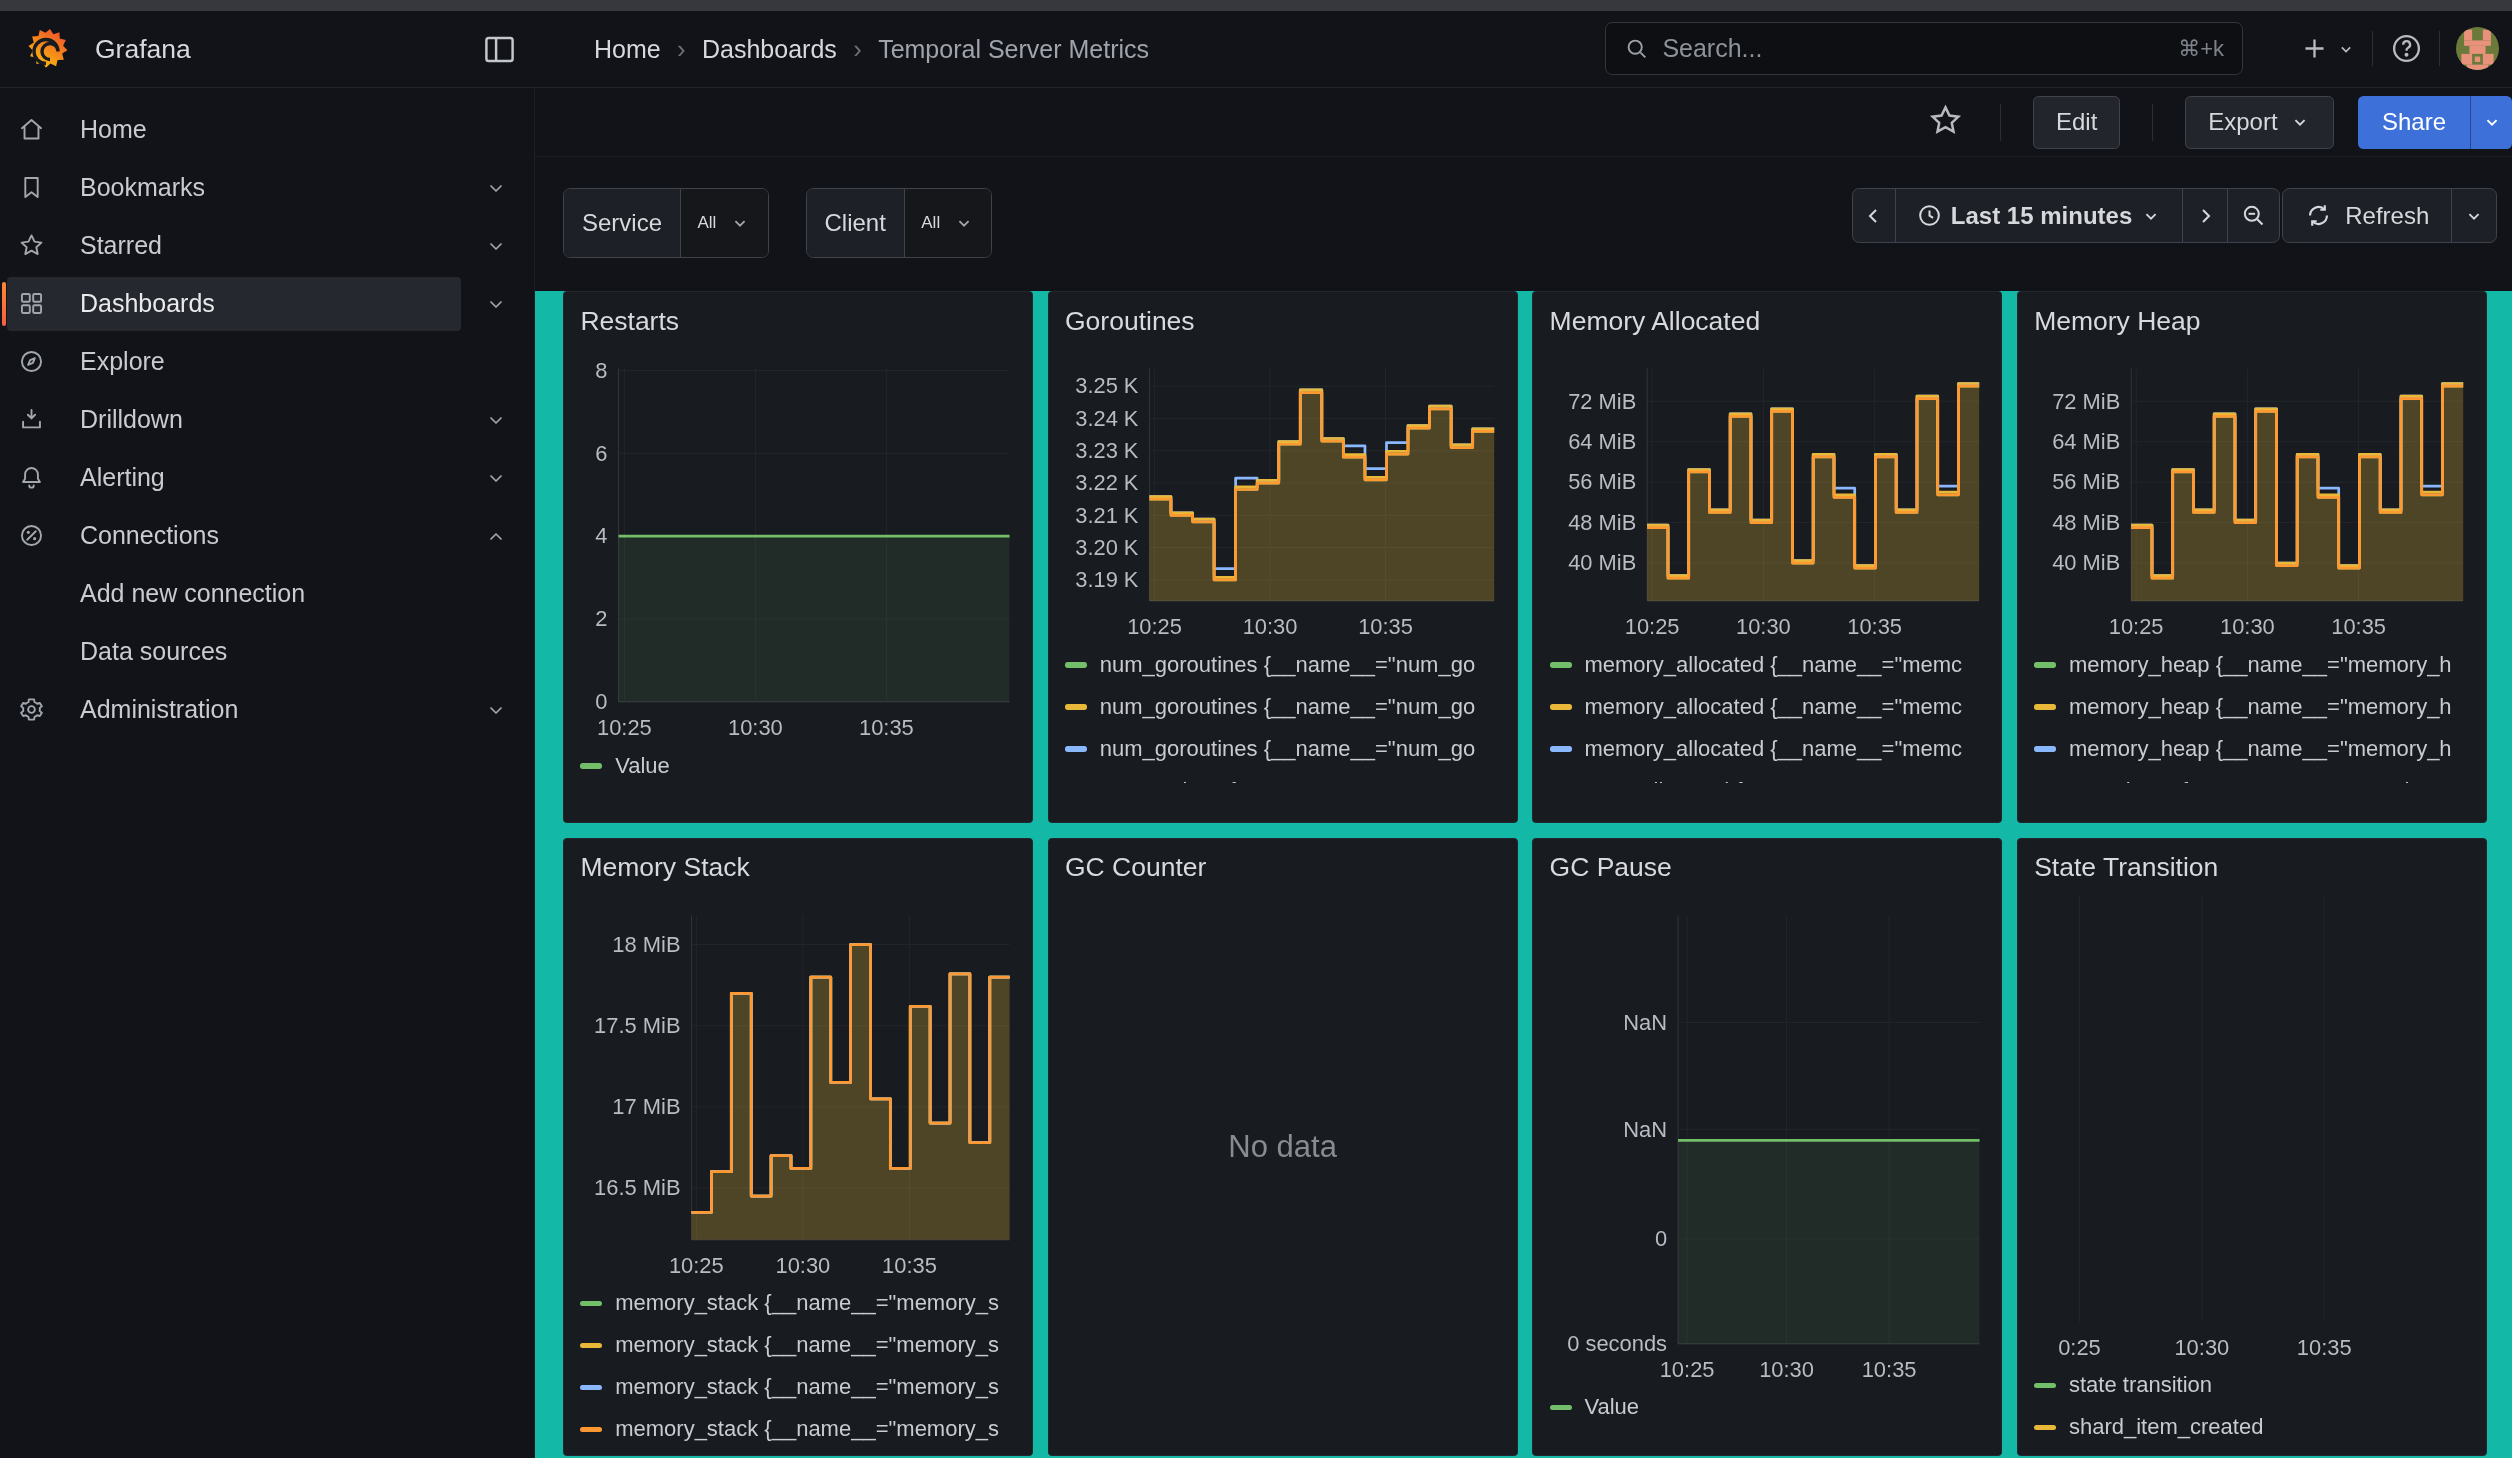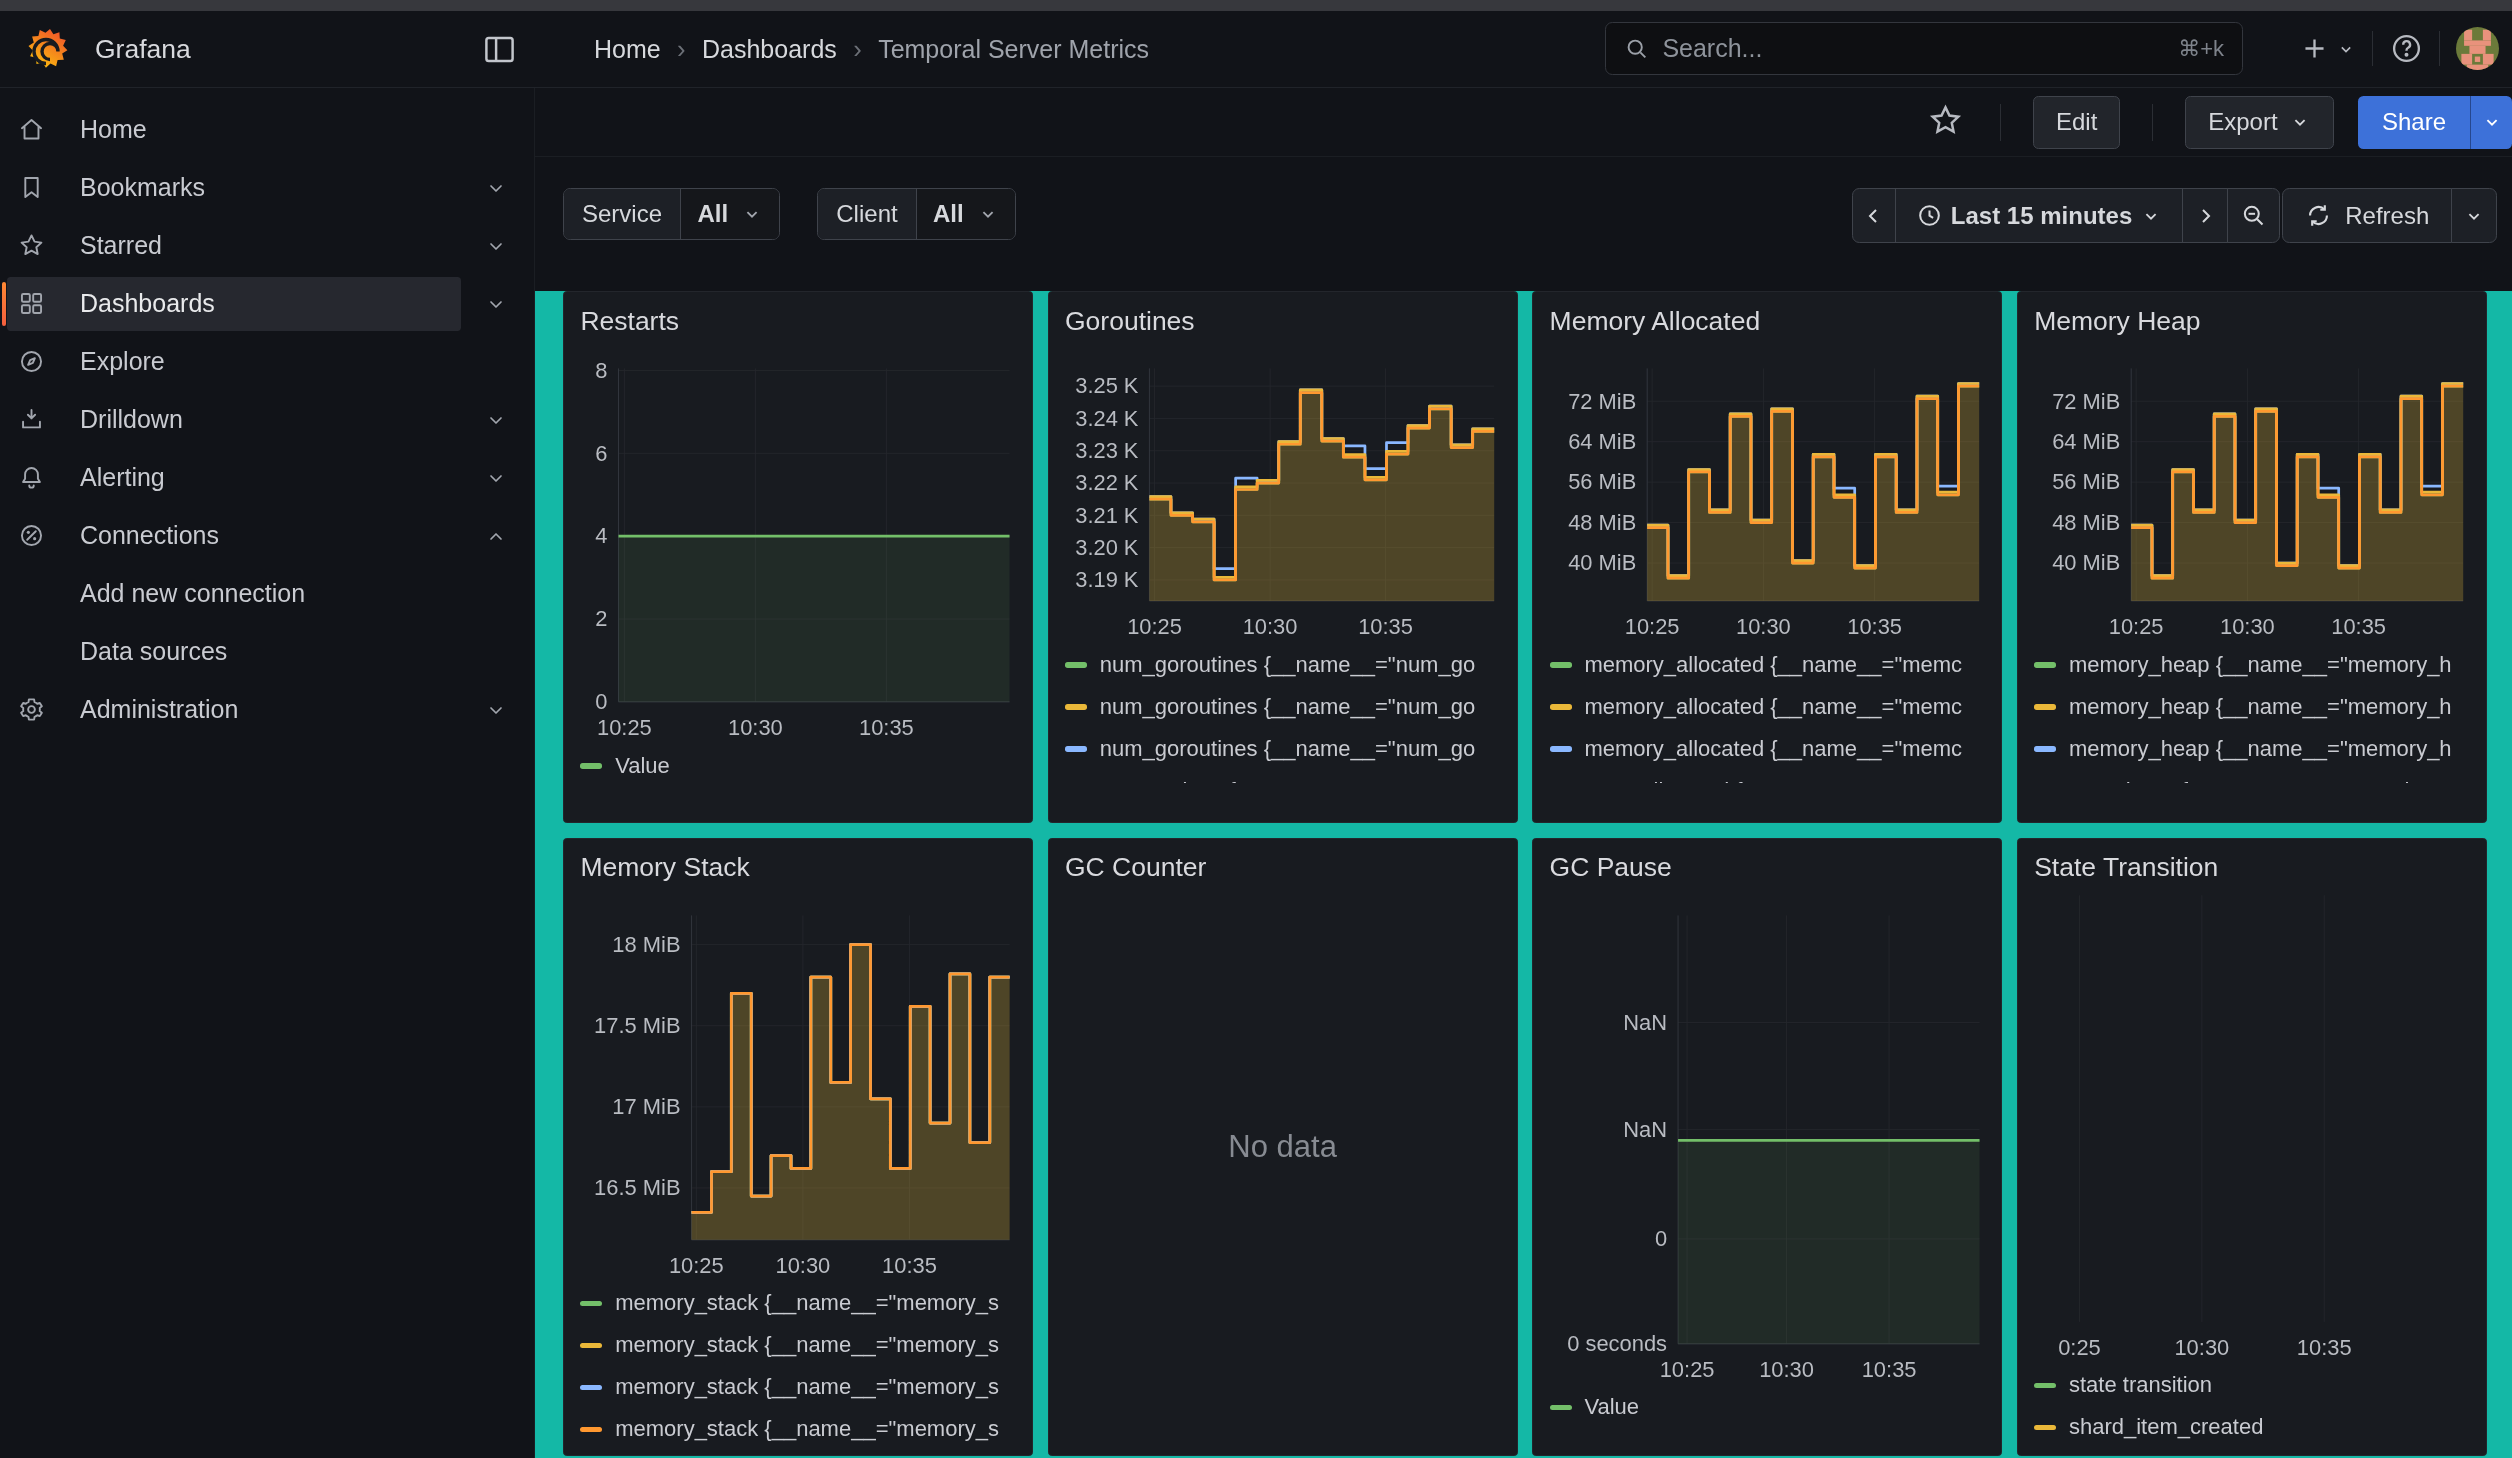--- a/index.html
+++ b/index.html
@@ -54,26 +54,26 @@
   .btn.dark { background:#22252b; border:0.9px solid #3f434b; padding:0 22px; gap:11px; }
   #edit-btn { margin-right:24px; }
   .share-group { display:flex; margin-left:16.4px; }
   .share-main { background:#3d71d9; color:#fff; padding:0 24px; border-radius:5.5px 0 0 5.5px; font-weight:500; }
   .share-chev { background:#3d71d9; width:42px; border-left:0.9px solid rgba(10,20,50,.45);
     border-radius:0 5.5px 5.5px 0; justify-content:center; color:#fff; }
 
   
   .filterbar { position:absolute; top:158px; left:535px; right:0; height:132px; background:#111318; }
   .filters { position:absolute; left:28px; top:30px; display:flex; gap:37px; }
-  .var-ctl { display:flex; align-items:stretch; height:52px; border:0.9px solid #3f434b; border-radius:7.3px;
+  .var-ctl { display:flex; align-items:stretch; height:70px; border:0.9px solid #3f434b; border-radius:7.3px;
     overflow:hidden; cursor:pointer; }
   .var-label { padding:0 18px; font-size:24px; color:#d6d8dc; display:flex; align-items:center;
     background:#1d2026; border-right:0.9px solid #3f434b; }
   .var-value { padding:0 16.4px; display:flex; gap:12.8px; align-items:center; background:#15171b;
-    font-size:24px; font-weight:700; color:#d6d8dc; }
+    font-size:17px; font-weight:400; color:#d6d8dc; }
   .timebar { position:absolute; right:14.6px; top:30px; display:flex; align-items:center; }
   .tbtn { height:55px; background:#1d2026; border:0.9px solid #3f434b; display:flex; align-items:center;
     justify-content:center; font-size:24px; color:#d6d8dc; cursor:pointer; }
   .tbtn.seg { margin-left:-0.9px; }
   .t-first { border-radius:7.3px 0 0 7.3px; width:44px; }
   .t-time { padding:0 20px; gap:8px; font-weight:700; }
   .t-next { width:46px; }
   .t-zoom { width:53px; border-radius:0 7.3px 7.3px 0; }
   .refresh-group { display:flex; margin-left:2px; }
   .r-main { padding:0 22px; gap:12.8px; border-radius:7.3px 0 0 7.3px; font-weight:500; }

